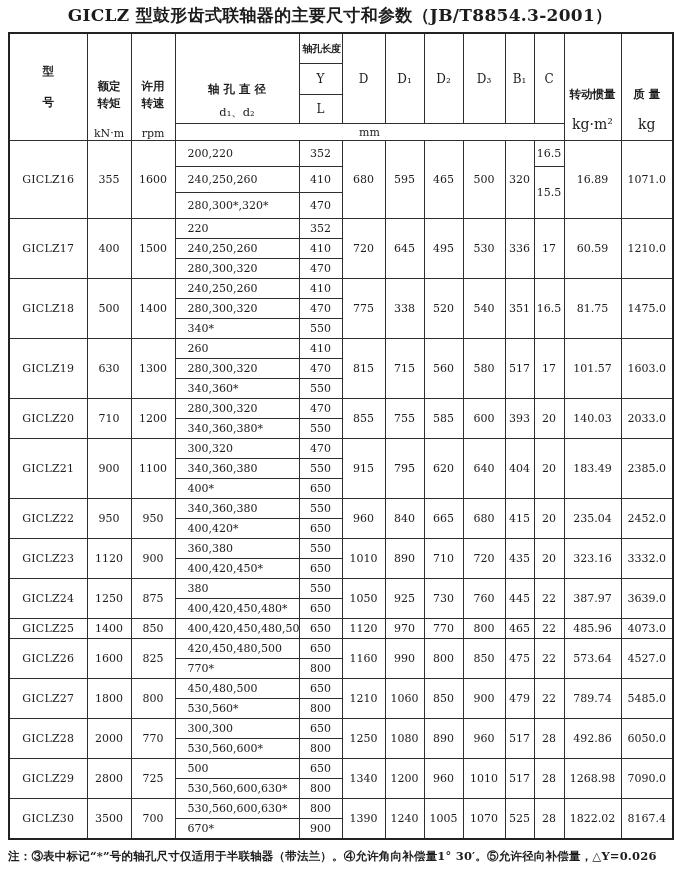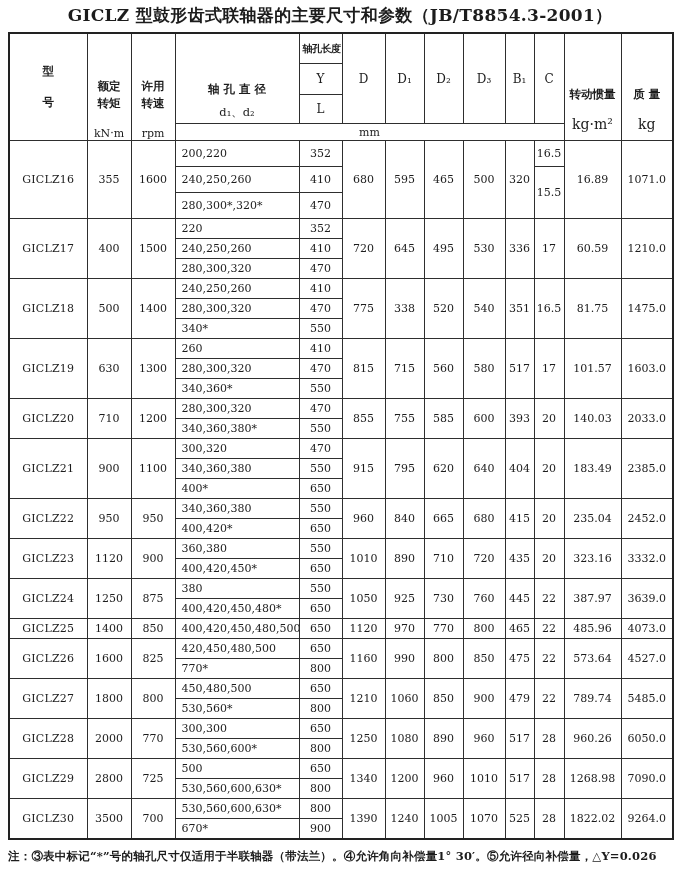--- a/index.html
+++ b/index.html
@@ -50,21 +50,21 @@
   th .unit { font-weight: normal; font-size: 11px; margin-top: 16px; }
   th .unit-gap { font-weight: normal; font-size: 14px; margin-top: 13px; }
   th .sub-gap { font-weight: normal; font-size: 11.5px; margin-top: 8px; }
   th.dim { font-size: 12px; }
   th.yl { font-size: 12px; }
   th.bore-len-h { font-weight: bold; font-size: 10px; letter-spacing: -0.5px; text-align: right; }
   th.mm-row { font-size: 11px; font-weight: normal; }
 
   tbody td { height: 19px; font-size: 11px; }
   tbody tr.tall td { height: 25px; }
-  tbody td.bore { text-align: left; padding-left: 6px; }
+  tbody td.bore { text-align: left; padding-left: 12px; }
   tbody td.model { font-size: 11px; letter-spacing: 0.2px; margin-top: 24px; }
 
   .notes {
     display: flex;
     margin-top: 6px;
     font-weight: bold;
     font-size: 11.5px;
     line-height: 1.75;
     letter-spacing: 0.2px;
   }
@@ -391,21 +391,21 @@
           <td rowspan="2">2000</td>
           <td rowspan="2">770</td>
           <td class="bore">300,300</td>
           <td>650</td>
           <td rowspan="2">1250</td>
           <td rowspan="2">1080</td>
           <td rowspan="2">890</td>
           <td rowspan="2">960</td>
           <td rowspan="2">517</td>
           <td rowspan="2">28</td>
-          <td rowspan="2">960.26</td>
+          <td rowspan="2">492.86</td>
           <td rowspan="2">6050.0</td>
         </tr>
         <tr>
           <td class="bore">530,560,600*</td>
           <td>800</td>
         </tr>
         <tr>
           <td rowspan="2" class="model">GICLZ29</td>
           <td rowspan="2">2800</td>
           <td rowspan="2">725</td>
@@ -430,21 +430,21 @@
           <td rowspan="2">700</td>
           <td class="bore">530,560,600,630*</td>
           <td>800</td>
           <td rowspan="2">1390</td>
           <td rowspan="2">1240</td>
           <td rowspan="2">1005</td>
           <td rowspan="2">1070</td>
           <td rowspan="2">525</td>
           <td rowspan="2">28</td>
           <td rowspan="2">1822.02</td>
-          <td rowspan="2">9264.0</td>
+          <td rowspan="2">8167.4</td>
         </tr>
         <tr>
           <td class="bore">670*</td>
           <td>900</td>
         </tr>
       </tbody>
   </table>
 
   <div class="notes">
     <span class="notes-label">注：</span>

